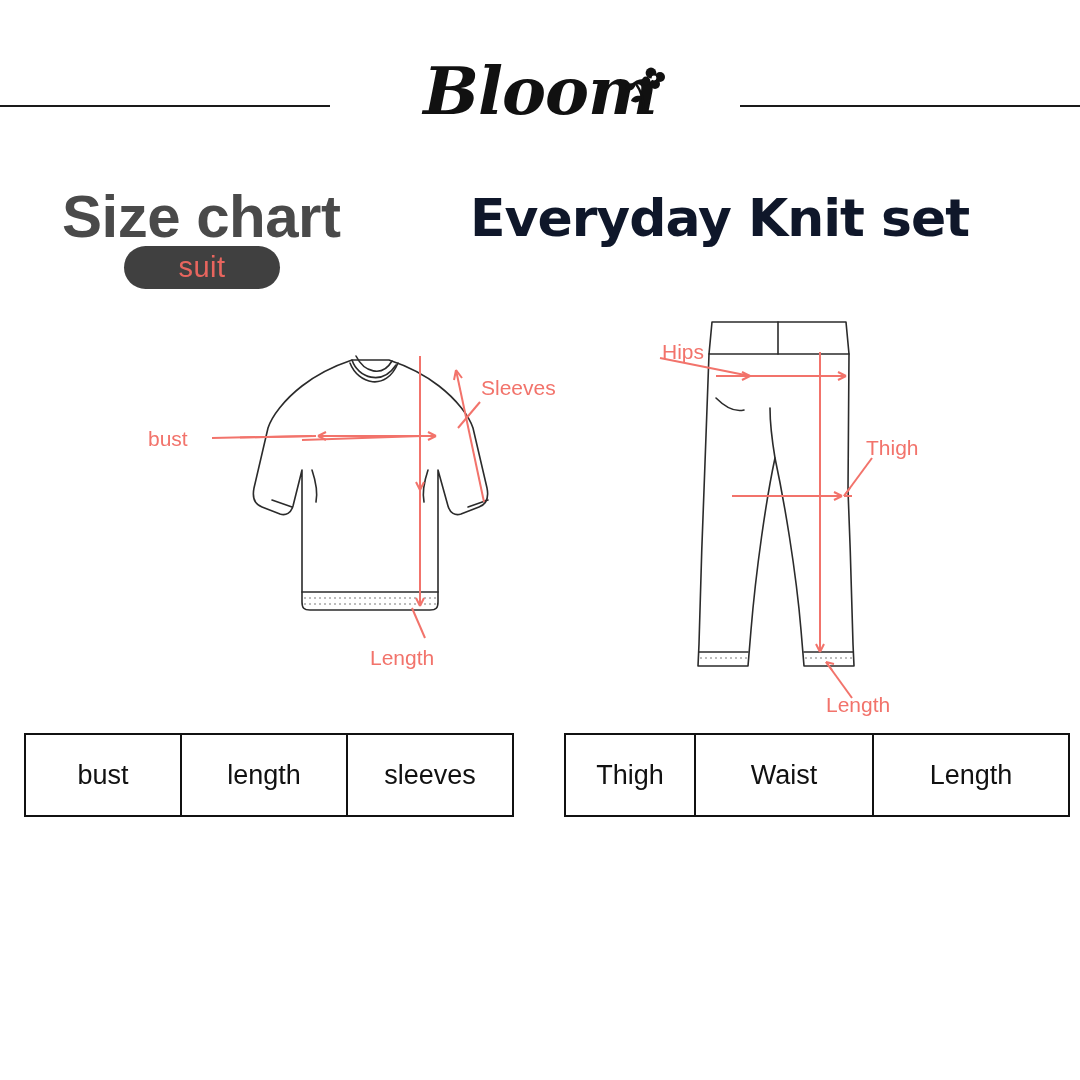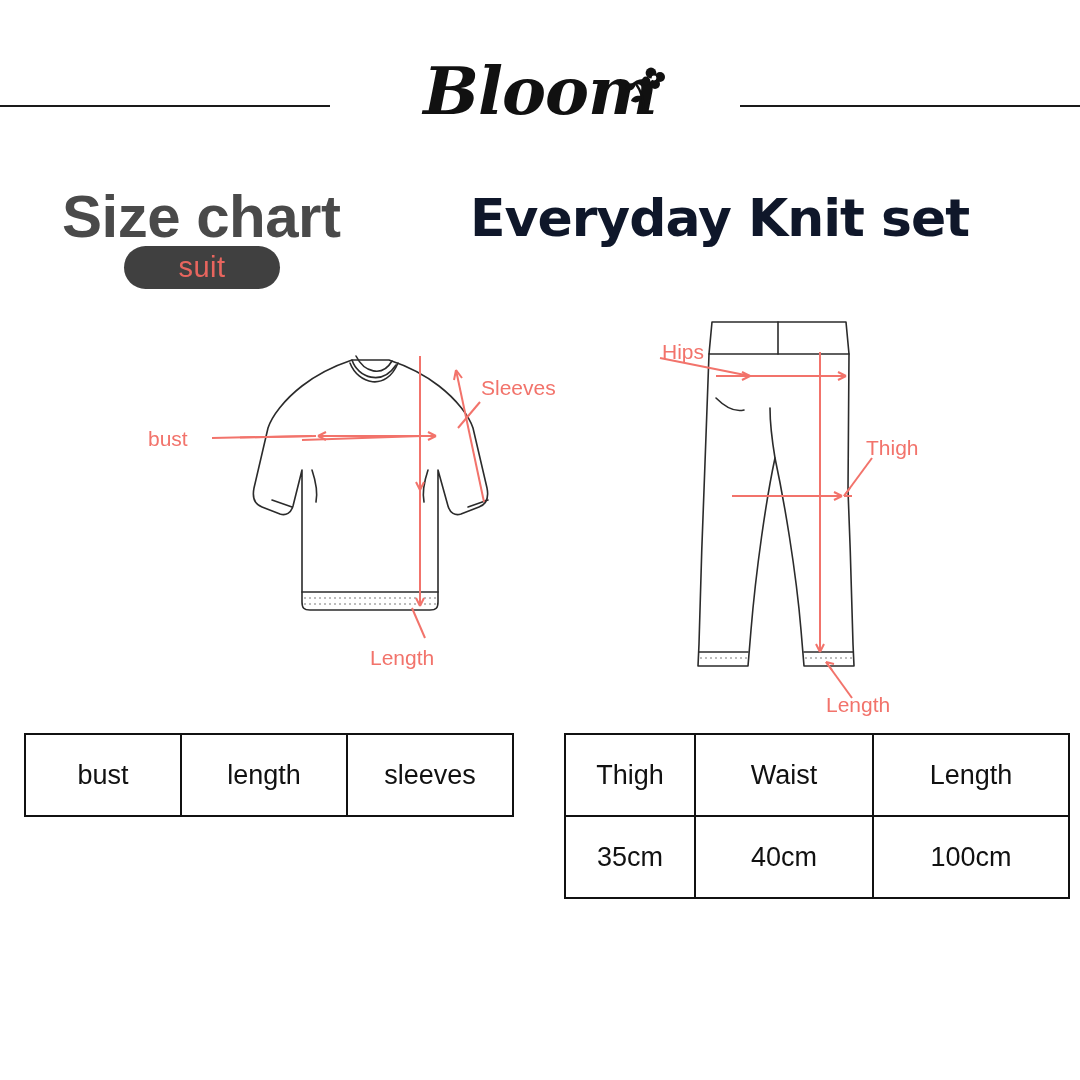--- a/index.html
+++ b/index.html
@@ -286,19 +286,14 @@
 </tbody>
   </table>
 
 <table class="tbl tbl-right">
   <tbody>
       <tr class="hdr">
     <td>Thigh</td>
     <td>Waist</td>
     <td>Length</td>
   </tr>
-  <tr>
-    <td>35cm</td>
-    <td>40cm</td>
-    <td>100cm</td>
-  </tr>
 </tbody>
   </table>
 
 </body></html>

